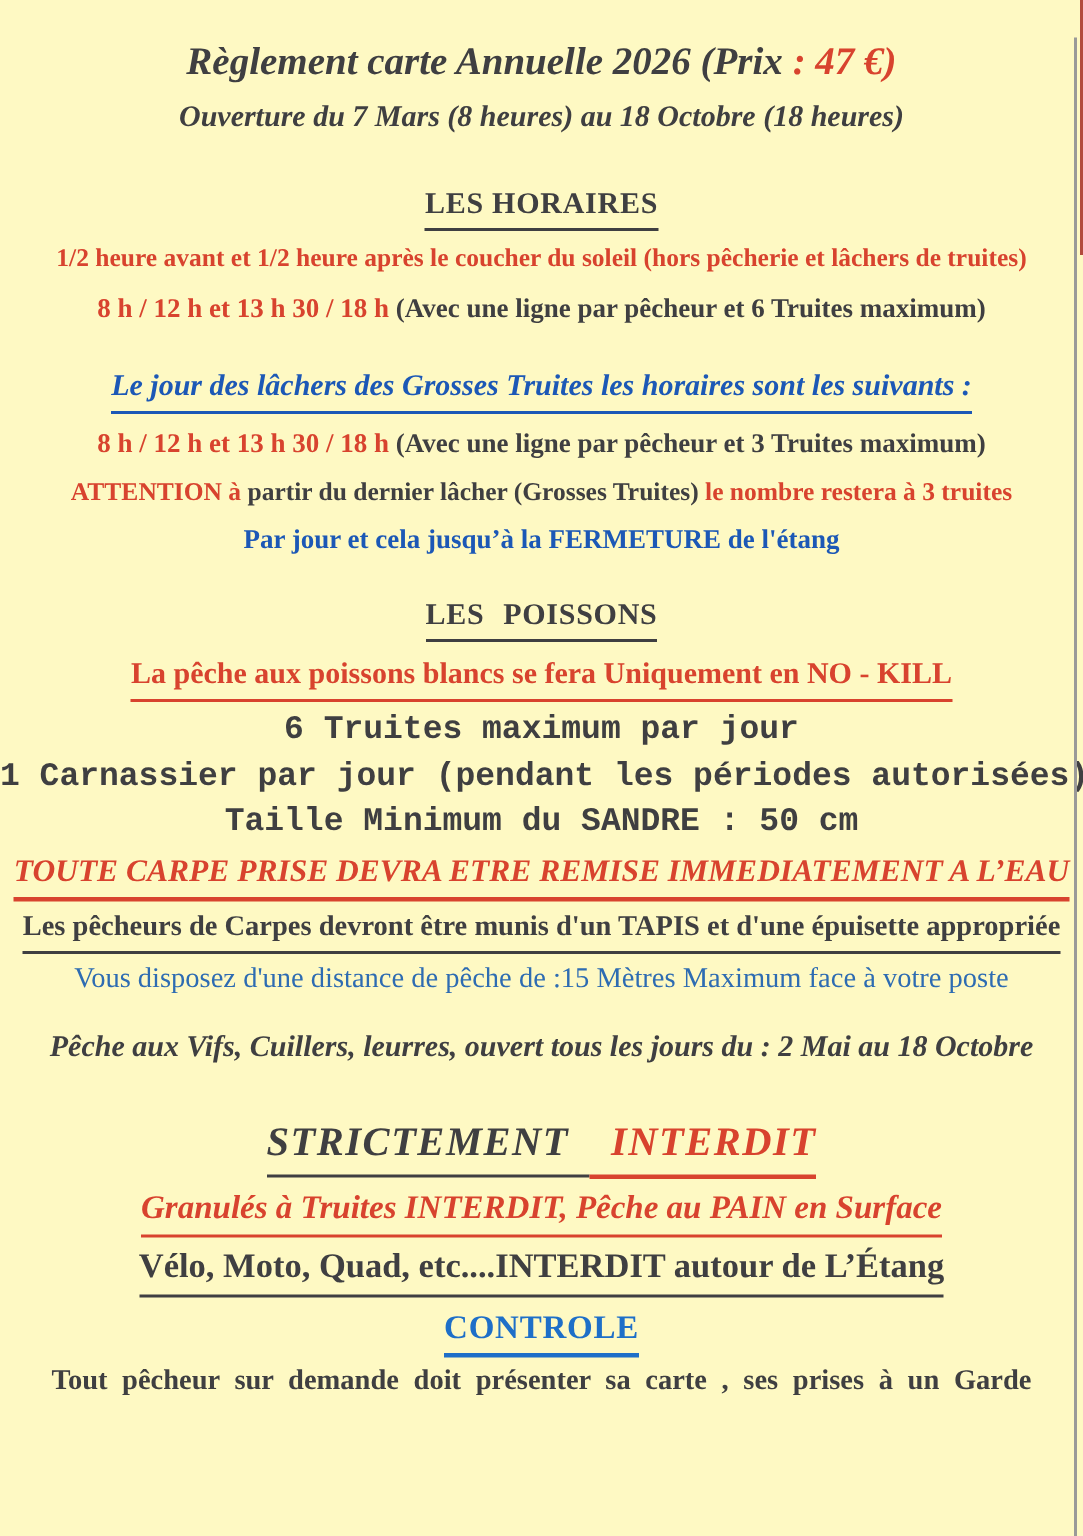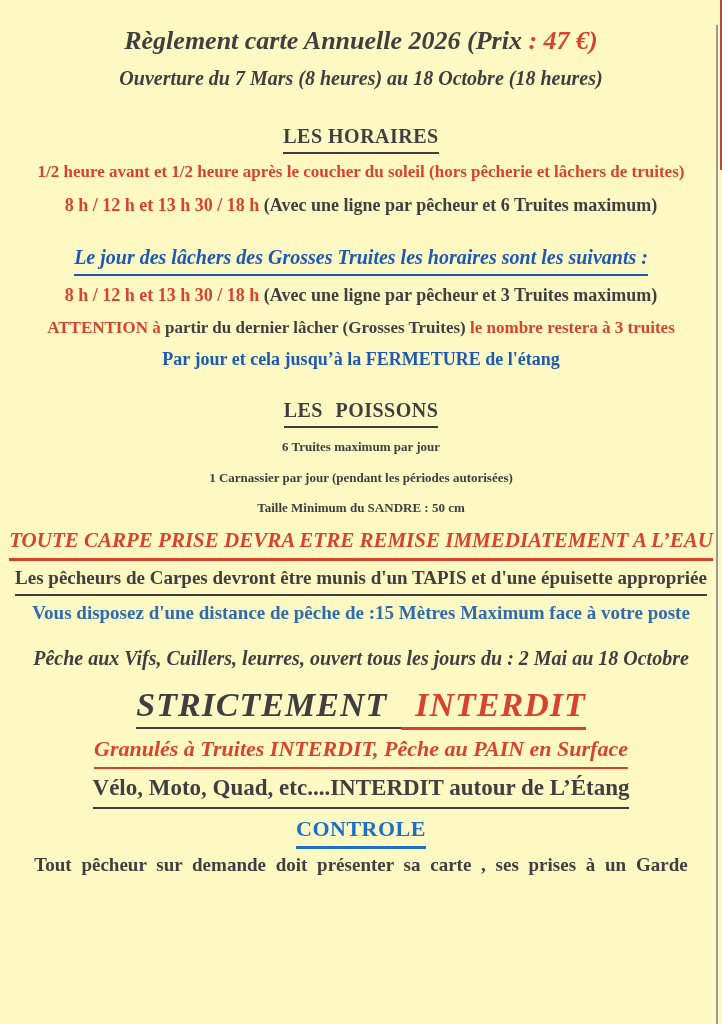--- a/index.html
+++ b/index.html
@@ -35,28 +35,28 @@
   .h-poissons{margin-top:24px;text-align:center;}
   .h-poissons .u-dark{word-spacing:7px;}
   .sunset{font-size:17px;line-height:24px;margin-top:6px;}
   .blue-intro{font-size:20px;line-height:30px;margin-top:8px;}
   .blue-intro2{margin-top:24px;}
   .hours{font-size:18px;line-height:26px;margin-top:8px;}
   .hours2{margin-top:6px;}
   .attention{font-size:17px;line-height:25px;margin-top:7px;}
   .parjour{font-size:18px;line-height:26px;margin-top:6px;}
   .nokill{font-size:20px;line-height:30px;margin-top:6px;}
-  .plain{font-size:13px;line-height:26px;margin-top:6px;}
+  .plain{font-size:22px;line-height:26px;margin-top:6px;font-family:Liberation Mono, monospace;}
   .plain2{margin-top:5px;}
   .plain3{margin-top:4px;}
   .carpe{font-size:21px;line-height:31px;margin-top:4px;font-style:italic;}
   .tapis{font-size:19px;line-height:28px;margin-top:3px;}
-  .distance{font-size:19px;line-height:28px;margin-top:3px;font-weight:bold;}
+  .distance{font-size:19px;line-height:28px;margin-top:3px;font-weight:normal;}
   .vifs{font-size:20px;line-height:30px;margin-top:16px;}
-  .strictement{font-size:34px;line-height:40px;margin-top:12px;letter-spacing:1px;font-family:Liberation Serif, serif;}
+  .strictement{font-size:27px;line-height:40px;margin-top:28px;letter-spacing:1px;font-family:Liberation Serif, serif;}
   .strictement .gap-dark{padding-right:14px;}
   .strictement .gap-red{padding-left:14px;}
   .interdit-line{font-size:22px;line-height:33px;margin-top:2px;}
   .velo{font-size:23px;line-height:34px;margin-top:2px;}
   .controle{font-size:22px;line-height:32px;margin-top:4px;letter-spacing:.5px;}
   .final{font-size:19px;line-height:27px;margin-top:2px;word-spacing:5px;}
 
   .scan-line{
     position:absolute;top:25px;right:4px;bottom:0;
     width:2px;background:#9a9a98;
@@ -86,20 +86,21 @@
   <div class="line blue-intro blue-intro2 b i"><span class="c-blue u-blue">Le jour des lâchers des Grosses Truites les horaires sont les suivants :</span></div>
 
   <div class="line hours hours2 b"><span class="c-red">8 h / 12 h et 13 h 30 / 18 h</span><span class="c-dark"> (Avec une ligne par pêcheur et 3 Truites maximum)</span></div>
 
   <div class="line attention b"><span class="c-red">ATTENTION à</span><span class="c-dark"> partir du dernier lâcher (Grosses Truites) </span><span class="c-red">le nombre restera à 3 truites</span></div>
 
   <div class="line parjour b"><span class="c-blue">Par jour et cela jusqu’à la FERMETURE de l'étang</span></div>
 
   <div class="line h-section h-poissons b"><span class="c-dark u-dark">LES POISSONS</span></div>
 
+  <div class="line nokill b"><span class="c-red u-red">La pêche aux poissons blancs se fera Uniquement en NO - KILL</span></div>
 
   <div class="line plain b c-dark"><span>6 Truites maximum par jour</span></div>
 
   <div class="line plain plain2 b c-dark"><span>1 Carnassier par jour (pendant les périodes autorisées)</span></div>
 
   <div class="line plain plain3 b c-dark"><span>Taille Minimum du SANDRE : 50 cm</span></div>
 
   <div class="line carpe b"><span class="c-red u-red3">TOUTE CARPE PRISE DEVRA ETRE REMISE IMMEDIATEMENT A L’EAU</span></div>
 
   <div class="line tapis b"><span class="c-dark u-dark">Les pêcheurs de Carpes devront être munis d'un TAPIS et d'une épuisette appropriée</span></div>

